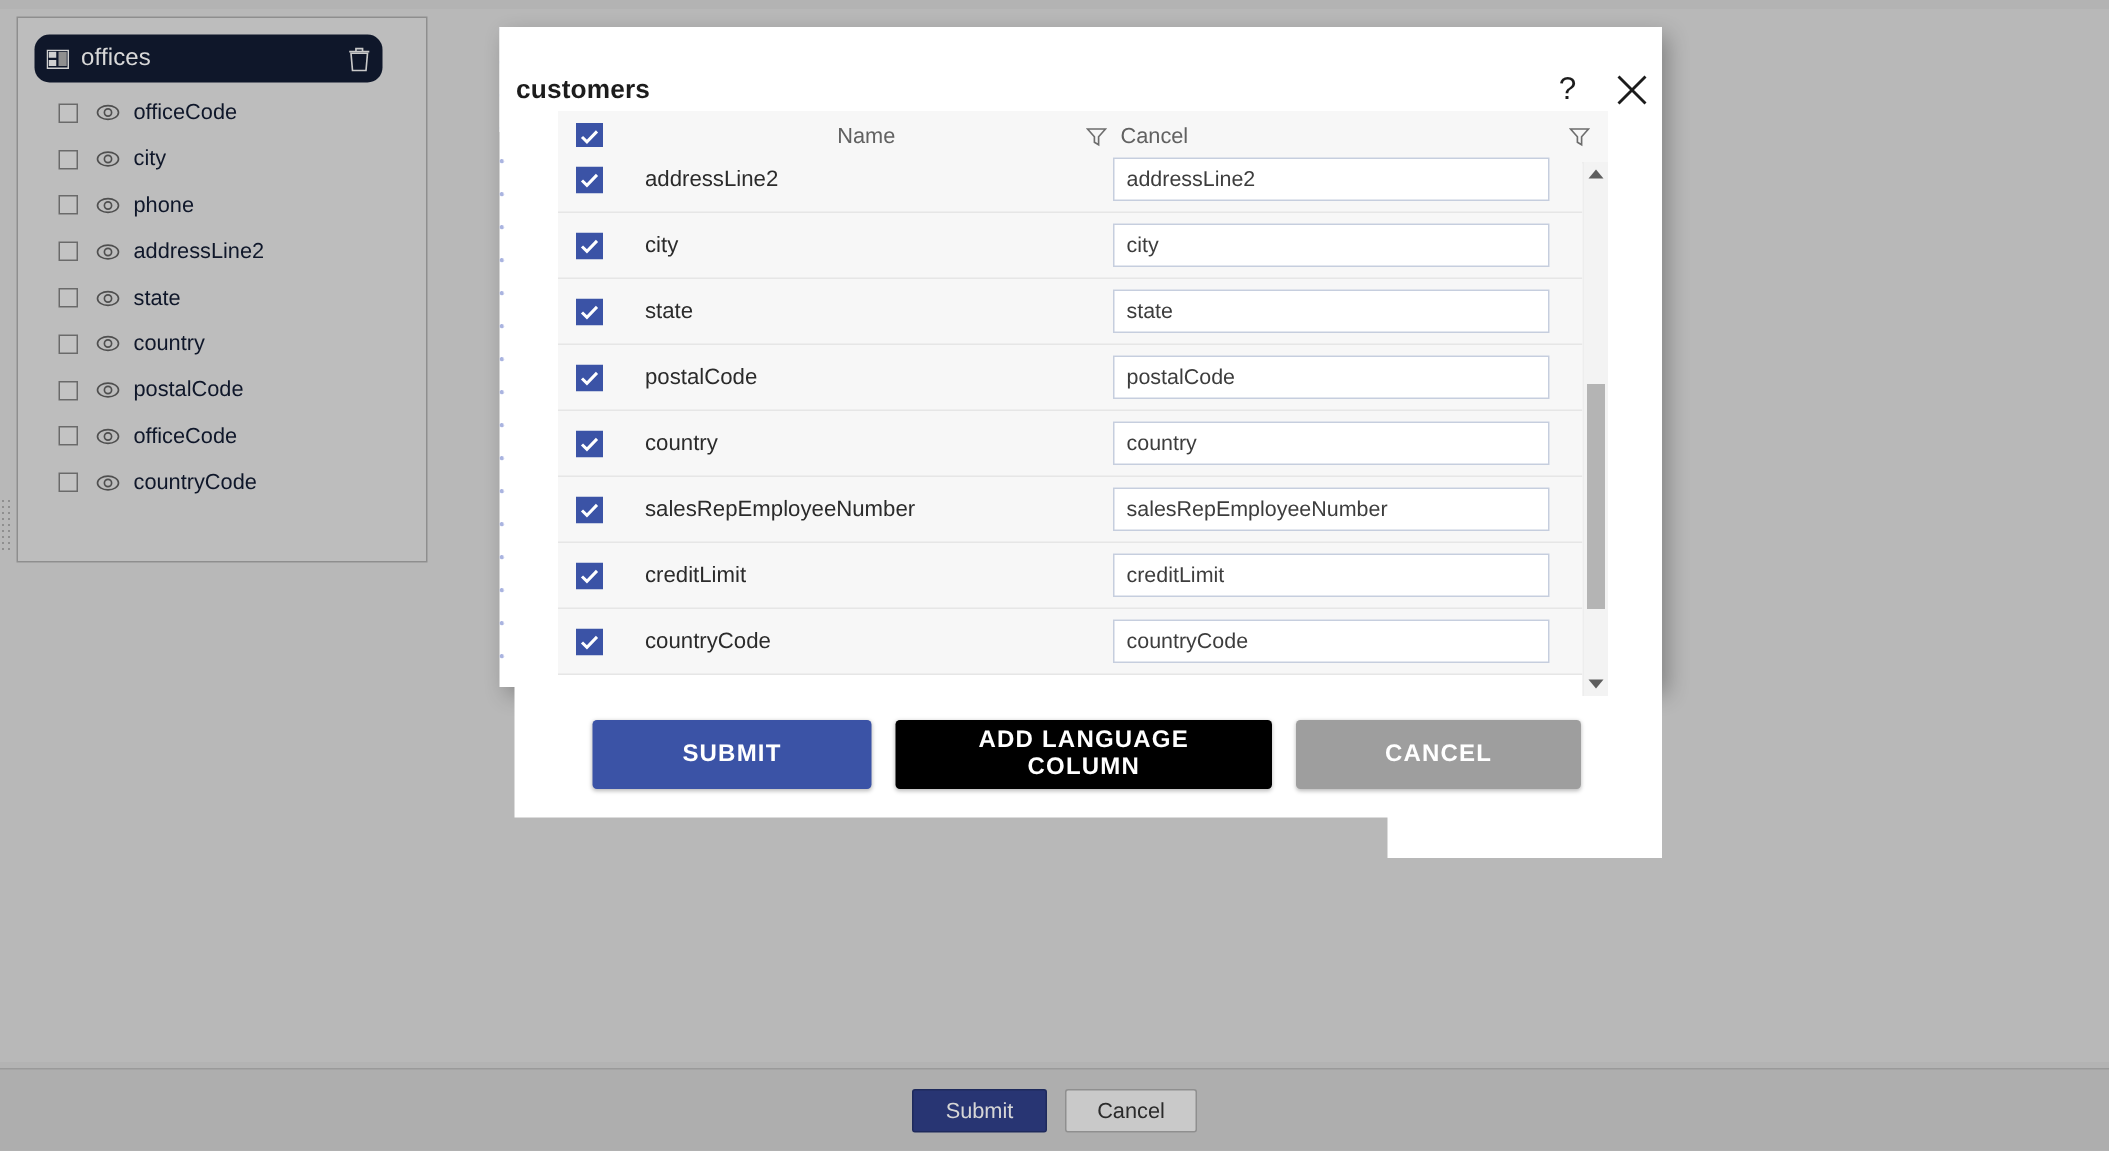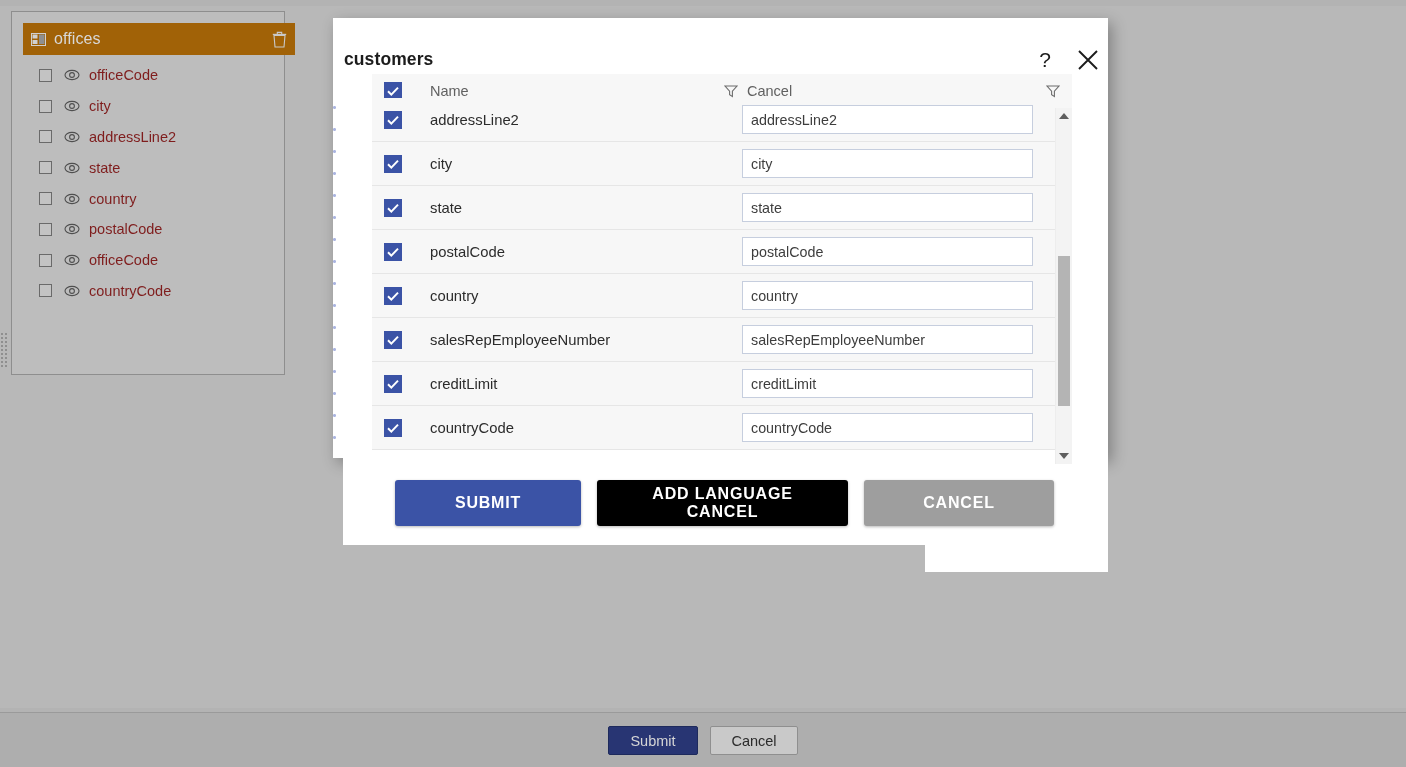--- a/index.html
+++ b/index.html
@@ -65,27 +65,28 @@
     left: 11px; top: 11px;
     width: 274px;
     height: 364px;
     background: #bdbdbd;
     border: 1px solid #8e8e8e;
     box-sizing: border-box;
   }
   #sidebar-header {
     position: absolute;
     left: 11px; top: 11px;
-    width: 272px;
+    width: 232px;
     height: 32px;
-    background: #a16207;
+    background: #0f172a;
     display: flex;
     align-items: center;
     padding: 0 8px;
     box-sizing: border-box;
+    border-radius: 10px;
   }
   #sidebar-header .tbl-icon {
     width: 15px; height: 13px;
     flex: none;
     margin-right: 8px;
     display: block;
   }
   #sidebar-header .title {
     color: #d8d8d8;
     font-size: 16px;
@@ -122,21 +123,21 @@
     margin-right: 12px;
   }
   .field-row .eye-icon {
     width: 16px; height: 12px;
     flex: none;
     margin-right: 9px;
     display: block;
   }
   .field-row .fname {
     font-size: 14.5px;
-    color: #7f1d1d;
+    color: #0f172a;
     white-space: nowrap;
   }
 
   
   #modal {
     position: absolute;
     left: 333px; top: 18px;
     width: 775px;
     height: 440px;
     background: #ffffff;
@@ -234,21 +235,21 @@
   .hd-cb {
     width: 18px; height: 18px;
     margin-left: 12px;
     margin-right: 28px;
     flex: none;
   }
   .hd-label {
     font-size: 14.5px;
     color: #616161;
   }
-  #hd-name { width: 295px; }
+  #hd-name { width: 295px; text-align: center; }
   #hd-alias-label { margin-left: 22px; }
   .hd-funnel {
     width: 14px; height: 14px;
     flex: none;
     display: block;
   }
   #funnel-1 { position: absolute; left: 352px; top: 10px; }
   #funnel-2 { position: absolute; left: 674px; top: 10px; }
 
   #table-body {
@@ -422,20 +423,28 @@
             <circle cx="8" cy="6" r="2.4" fill="none" stroke="#4f4f4f" stroke-width="1.1"></circle>
           </svg>
           <span class="fname">city</span>
         </div>
         <div class="field-row">
           <span class="cb"></span>
           <svg class="eye-icon" viewBox="0 0 16 12">
             <ellipse cx="8" cy="6" rx="7" ry="4.6" fill="none" stroke="#4f4f4f" stroke-width="1.1"></ellipse>
             <circle cx="8" cy="6" r="2.4" fill="none" stroke="#4f4f4f" stroke-width="1.1"></circle>
           </svg>
+          <span class="fname">phone</span>
+        </div>
+        <div class="field-row">
+          <span class="cb"></span>
+          <svg class="eye-icon" viewBox="0 0 16 12">
+            <ellipse cx="8" cy="6" rx="7" ry="4.6" fill="none" stroke="#4f4f4f" stroke-width="1.1"></ellipse>
+            <circle cx="8" cy="6" r="2.4" fill="none" stroke="#4f4f4f" stroke-width="1.1"></circle>
+          </svg>
           <span class="fname">addressLine2</span>
         </div>
         <div class="field-row">
           <span class="cb"></span>
           <svg class="eye-icon" viewBox="0 0 16 12">
             <ellipse cx="8" cy="6" rx="7" ry="4.6" fill="none" stroke="#4f4f4f" stroke-width="1.1"></ellipse>
             <circle cx="8" cy="6" r="2.4" fill="none" stroke="#4f4f4f" stroke-width="1.1"></circle>
           </svg>
           <span class="fname">state</span>
         </div>
@@ -586,21 +595,21 @@
             </div>
           <div id="sb-thumb"></div>
           <div id="sb-down">
               <div class="sb-arrow"></div>
             </div>
         </div>
       </div>
 
       <div id="modal-actions">
         <button id="btn-submit" class="mbtn">SUBMIT</button>
-        <button id="btn-add-lang" class="mbtn">ADD LANGUAGE CANCEL</button>
+        <button id="btn-add-lang" class="mbtn">ADD LANGUAGE COLUMN</button>
         <button id="btn-cancel" class="mbtn">CANCEL</button>
       </div>
 
     </div>
   </div>
 
   <div id="bottom-bar">
     <div id="bottom-bar-inner">
       <button id="bb-submit" class="bbtn">Submit</button>
       <button id="bb-cancel" class="bbtn">Cancel</button>

